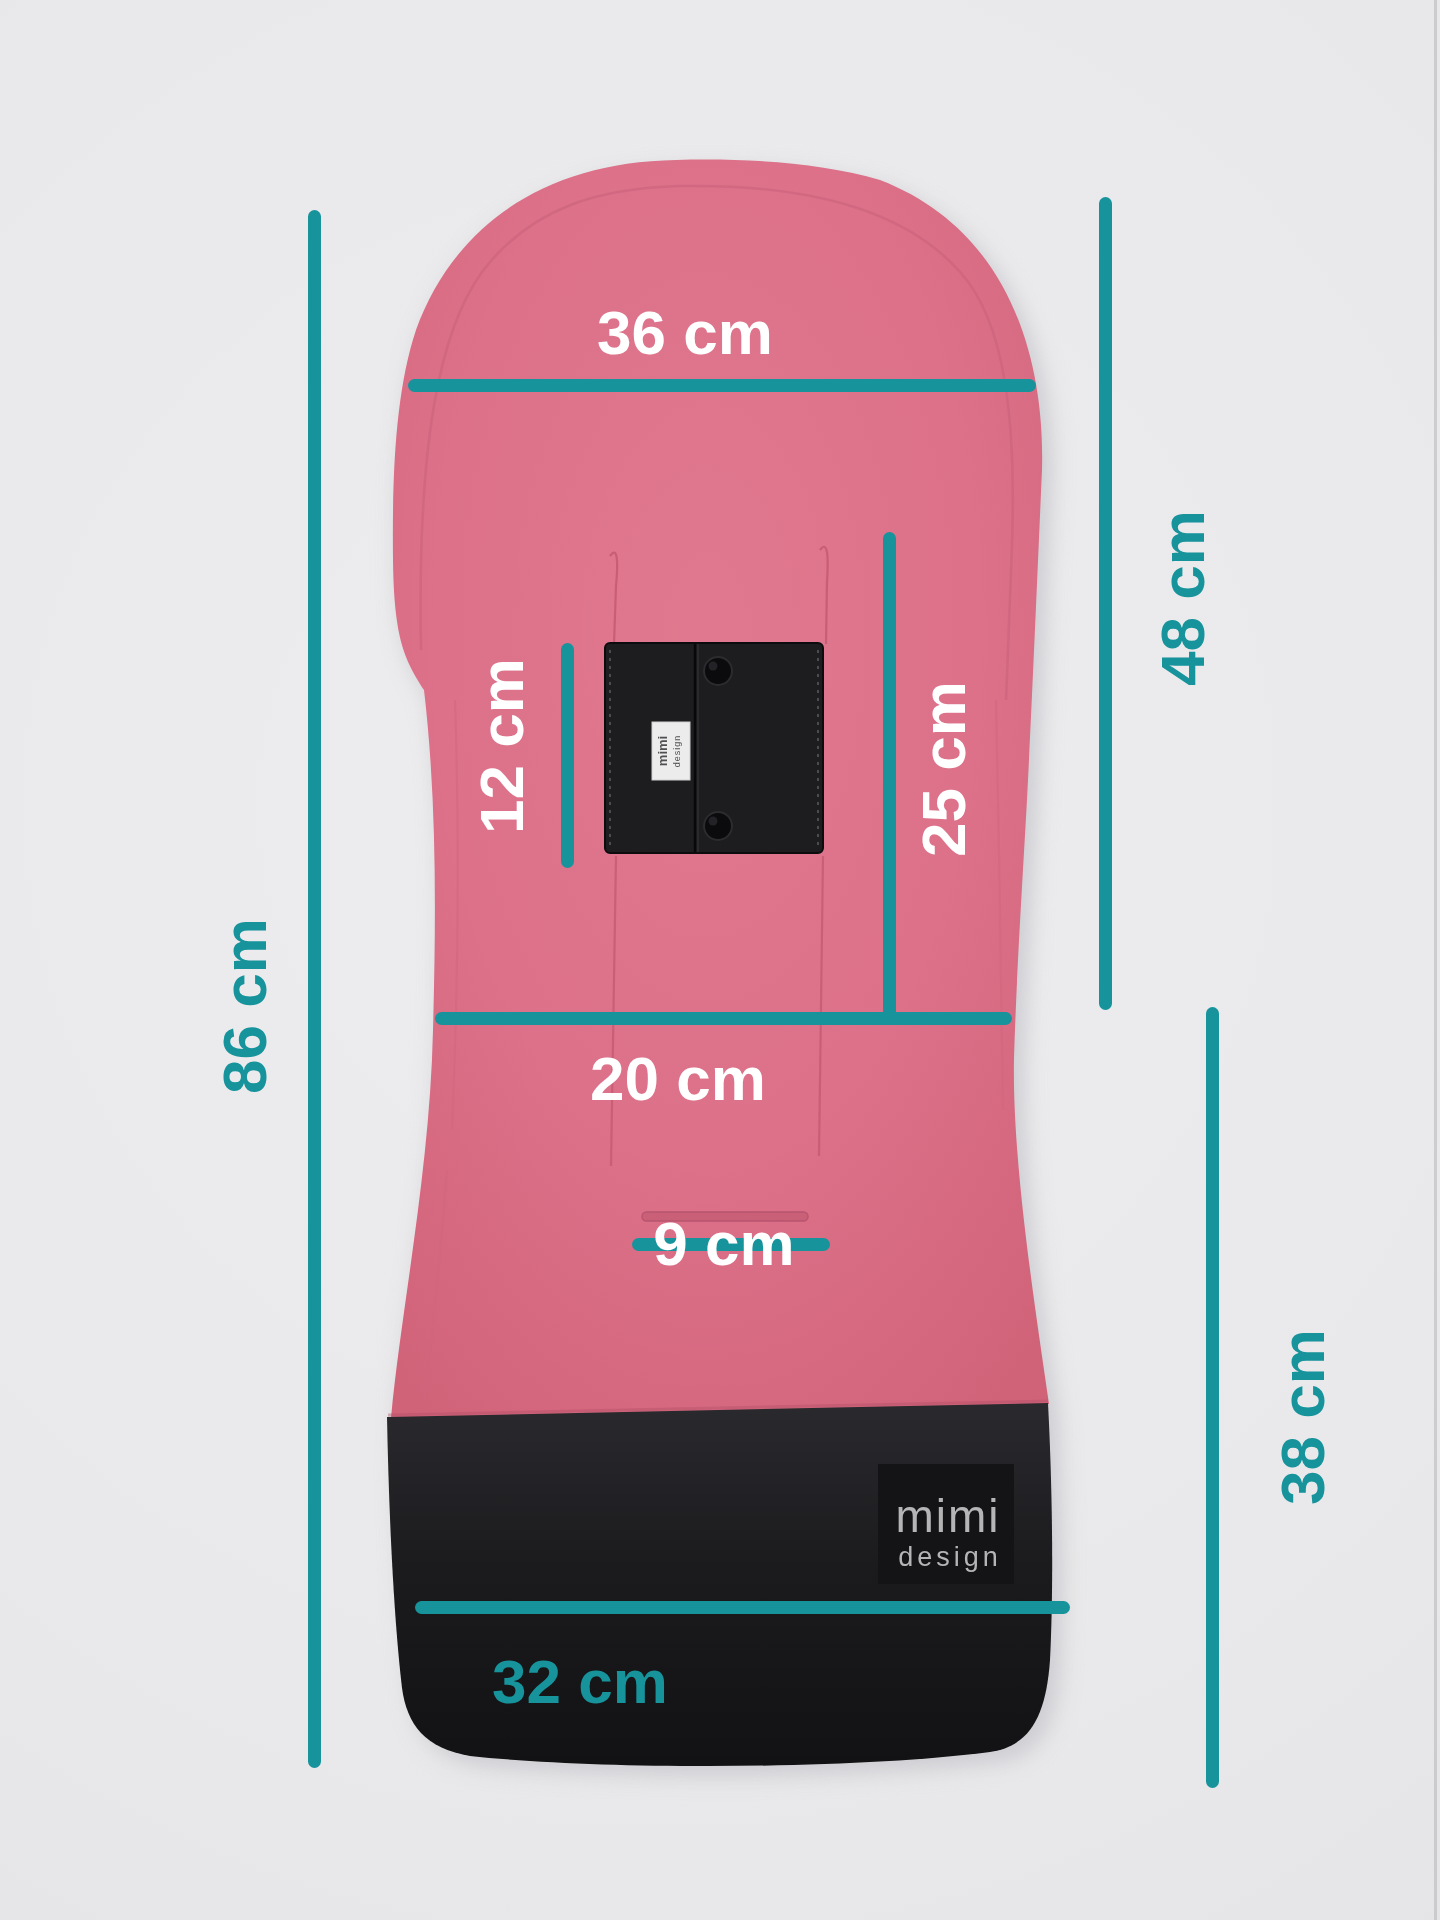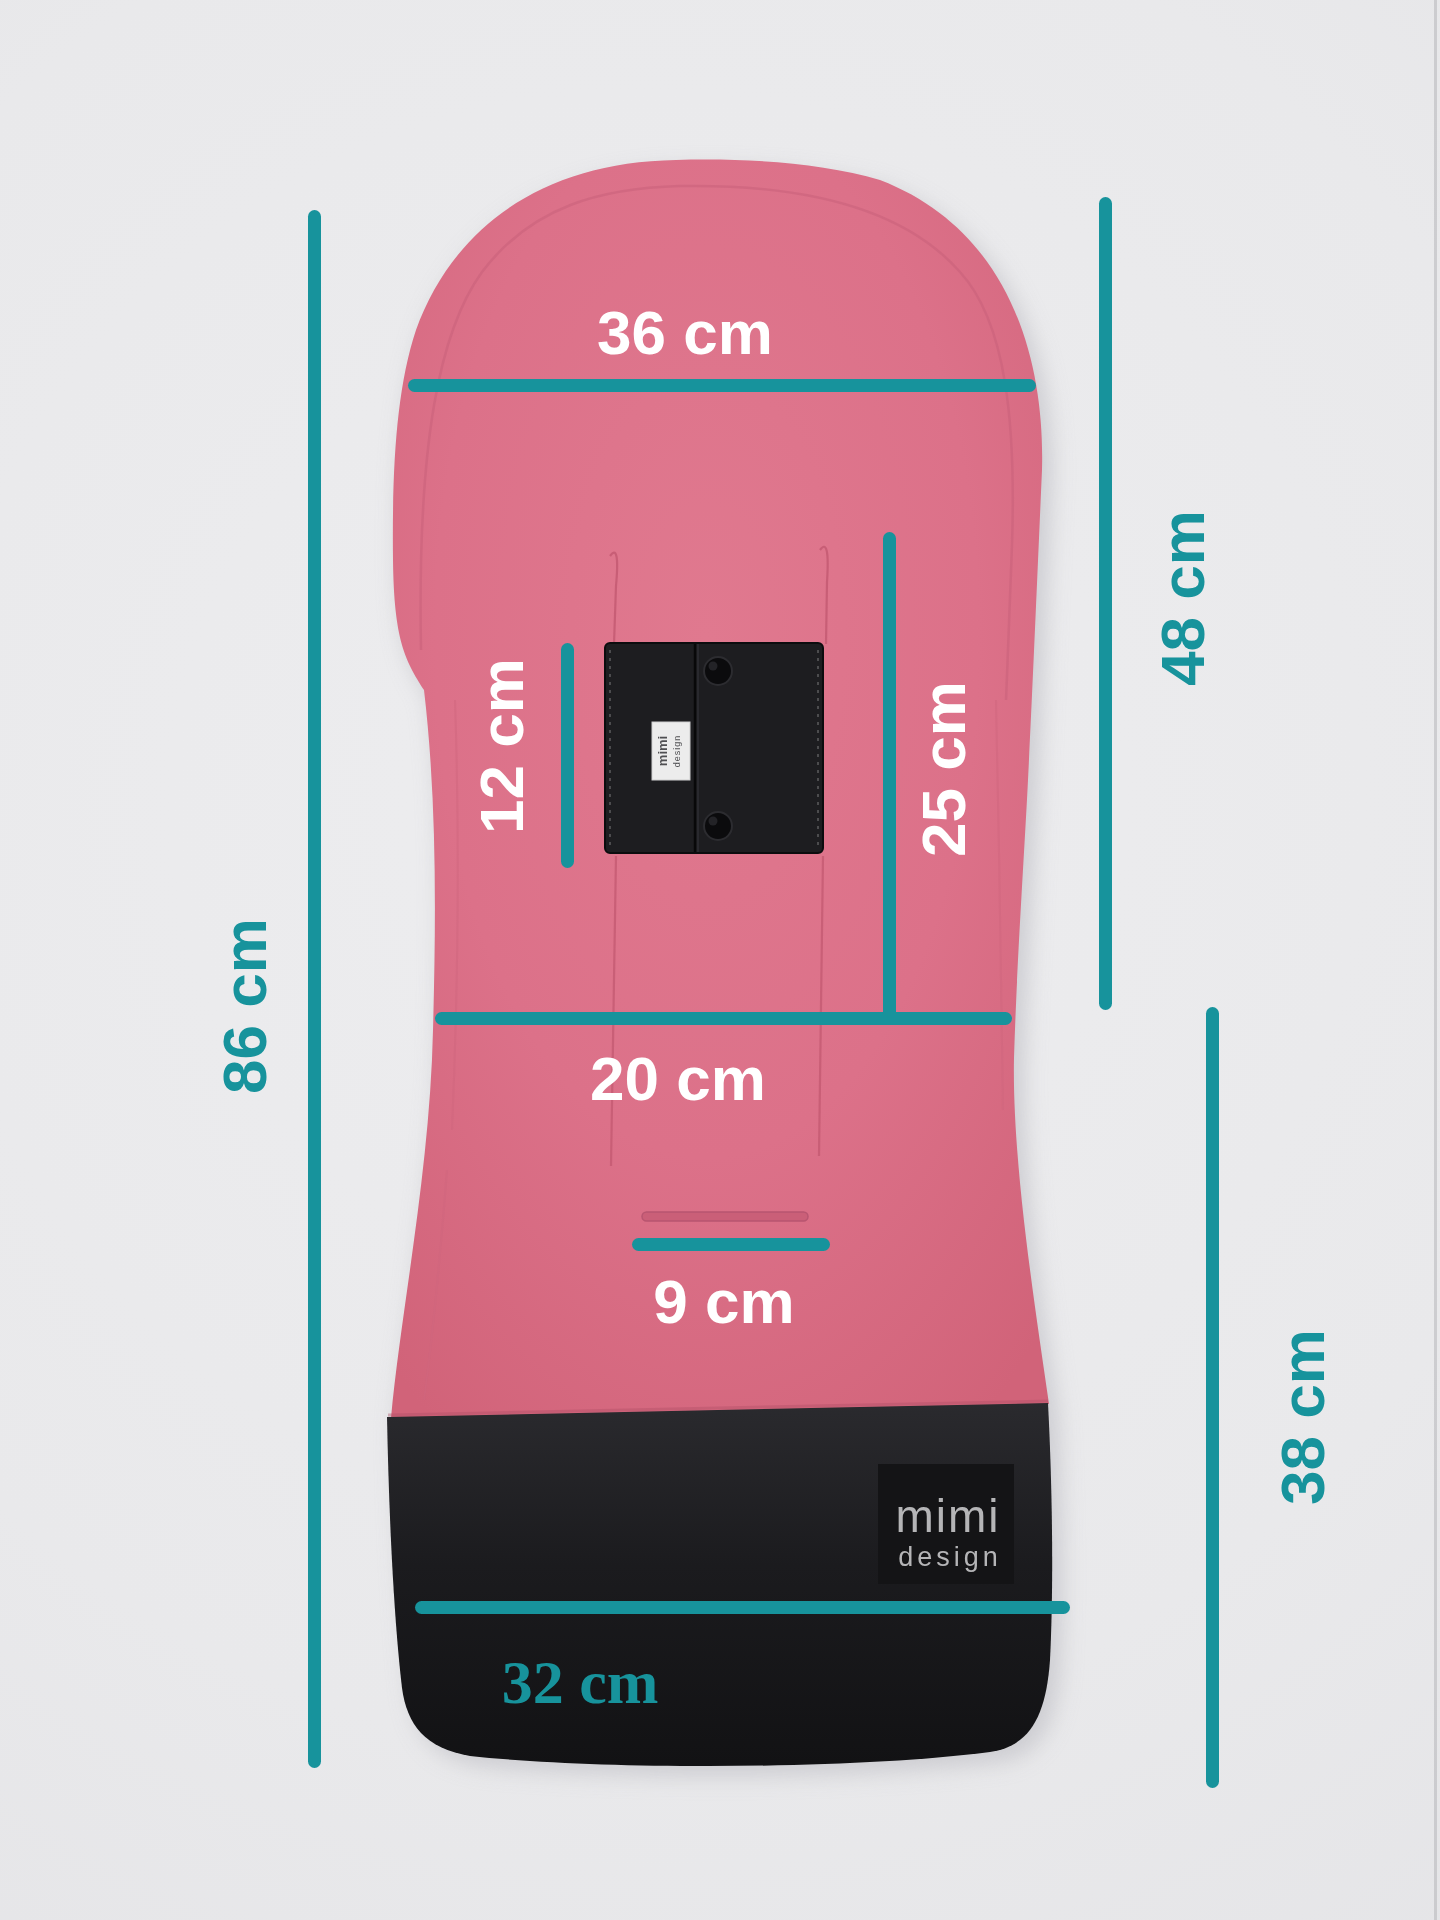--- a/index.html
+++ b/index.html
@@ -157,18 +157,18 @@
   <div class="mline" style="left:632px;top:1238px;width:198px;height:13px;"></div>
   <div class="mline" style="left:1206px;top:1007px;width:13px;height:781px;"></div>
   <div class="mline" style="left:415px;top:1601px;width:655px;height:13px;"></div>
 
   <div class="mlabel white" style="left:685px;top:333px;">36 cm</div>
   <div class="mlabel teal rot" style="left:1183px;top:598px;">48 cm</div>
   <div class="mlabel white rot" style="left:502px;top:746px;">12 cm</div>
   <div class="mlabel white rot" style="left:944px;top:769px;">25 cm</div>
   <div class="mlabel teal rot" style="left:245px;top:1006px;">86 cm</div>
   <div class="mlabel white" style="left:678px;top:1079px;">20 cm</div>
-  <div class="mlabel white" style="left:724px;top:1302px;">9 cm</div>
+  <div class="mlabel white" style="left:724px;top:1244px;">9 cm</div>
   <div class="mlabel teal rot" style="left:1303px;top:1417px;">38 cm</div>
-  <div class="mlabel teal" style="left:580px;top:1682px;font-family:Liberation Serif, serif;">32 cm</div>
+  <div class="mlabel teal" style="left:580px;top:1682px;">32 cm</div>
 
   <div class="photo-edge" style="left:1434px;"></div>
 </div>
 
 </body></html>

